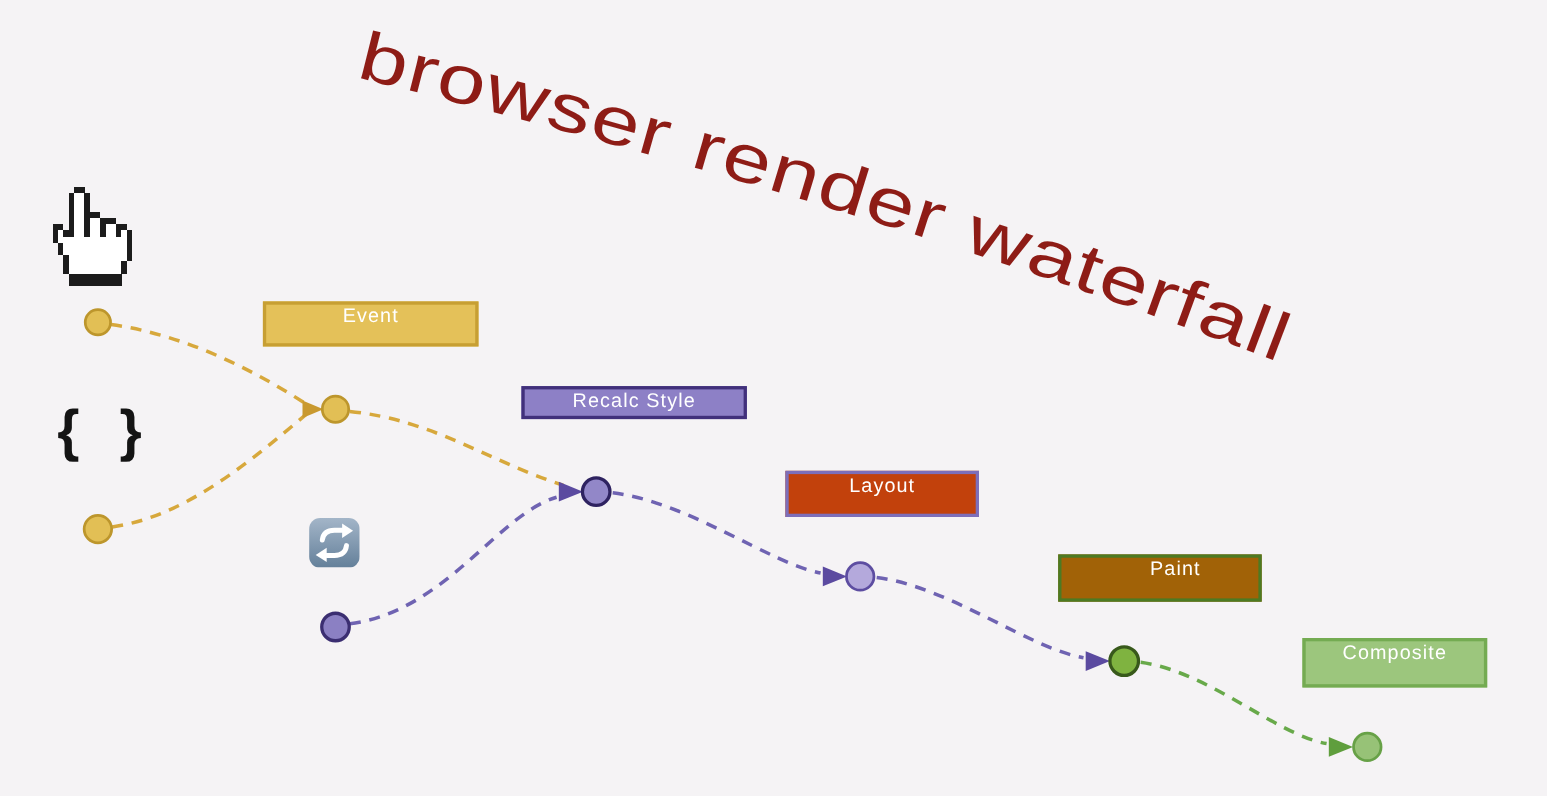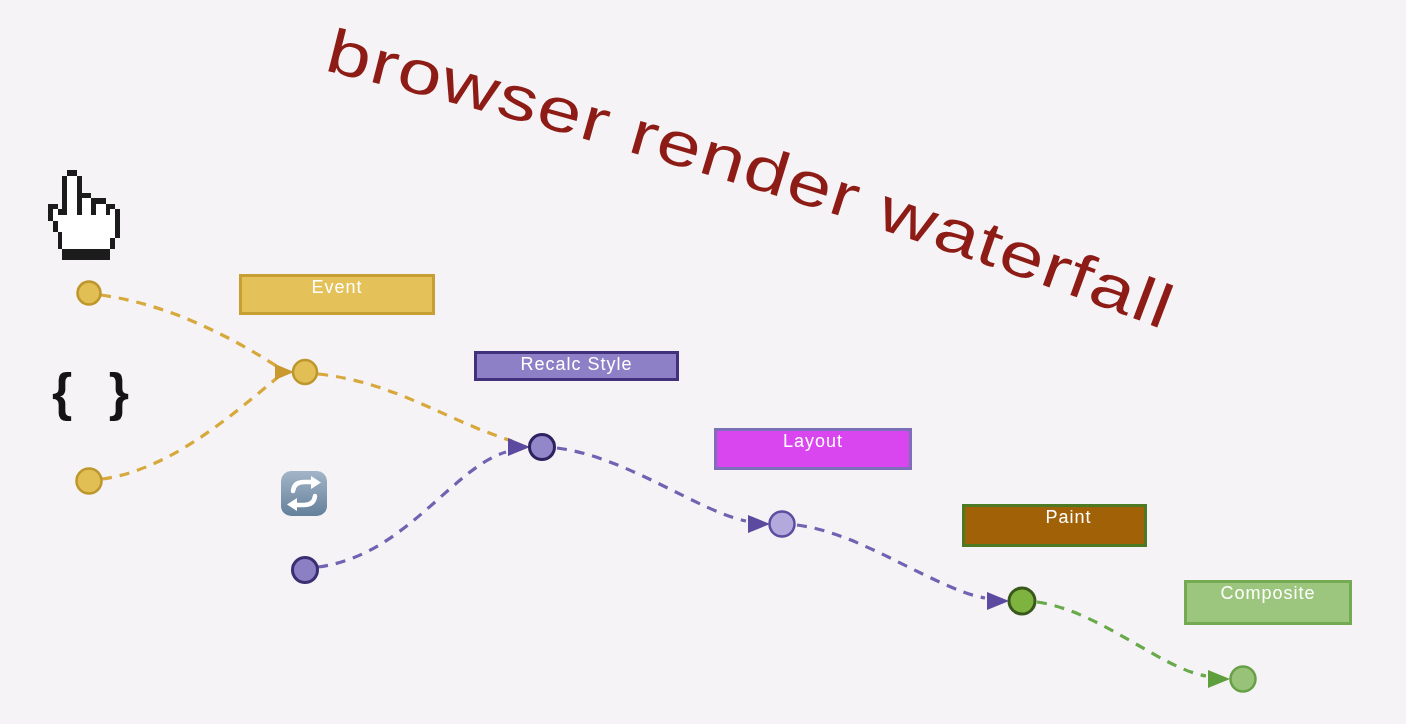--- a/index.html
+++ b/index.html
@@ -8,21 +8,21 @@
     background:#f5f3f5;font-family:"Liberation Sans",sans-serif;
   }
   .layer{position:absolute;left:0;top:0;}
   
   .stage{
     position:absolute;box-sizing:border-box;display:flex;justify-content:center;
     color:#ffffff;font-size:18px;letter-spacing:1px;border:3px solid transparent;margin-left:33px;
   }
   .stage-event     {left:206px;top:274px;width:196px;height:41px;background:#e4c159;border-color:#c79f33;}
   .stage-recalc    {left:441px;top:351px;width:205px;height:30px;background:#8d80c6;border-color:#41307b;}
-  .stage-layout    {left:681px;top:428px;width:198px;height:42px;background:#d946ef;border-color:#7d6eb9;}
+  .stage-layout    {left:681px;top:428px;width:176px;height:42px;background:#c2410c;border-color:#7d6eb9;}
   .stage-paint     {left:929px;top:504px;width:185px;height:43px;background:#a16207;border-color:#4c7a23;padding-left:28px;}
   .stage-composite {left:1151px;top:580px;width:168px;height:45px;background:#9cc67d;border-color:#74ab52;}
   
   .braces{
     position:absolute;left:52px;top:366px;font-size:52px;font-weight:700;color:#141414;
     word-spacing:22px;letter-spacing:0;line-height:1;
   }
   
   .hand-cursor{position:absolute;left:48px;top:170px;}
   .repeat-icon{position:absolute;left:281px;top:471px;}

